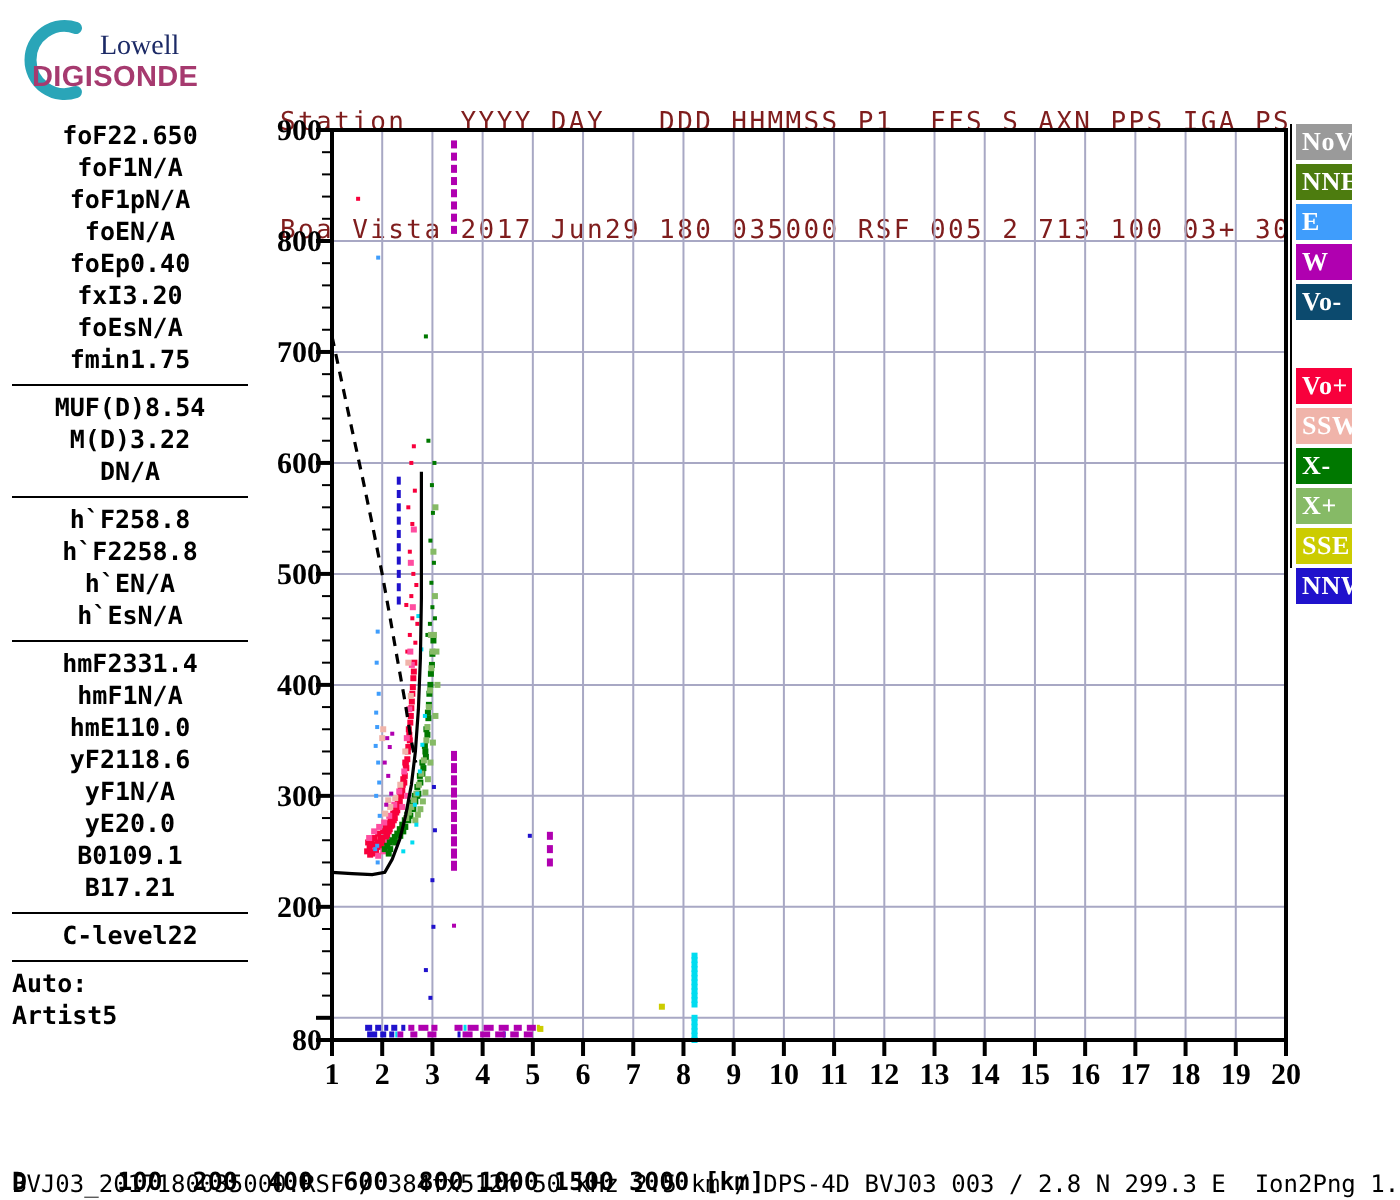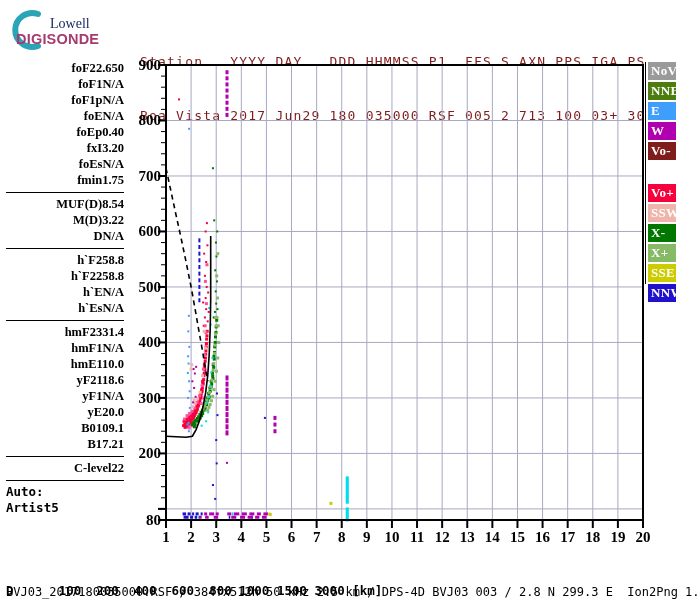--- a/index.html
+++ b/index.html
@@ -10,21 +10,21 @@
   .logo svg{position:absolute;left:2px;top:2px;}
   .logo .lowell{position:absolute;left:44px;top:10px;font-family:"Liberation Serif",serif;
       font-size:14px;color:#1c2a66;}
   .logo .digi{position:absolute;left:10px;top:25px;font-family:Liberation Sans, sans-serif;
       font-weight:bold;font-size:14.5px;color:#a63a6f;letter-spacing:0.2px;}
   
   .hdr{position:absolute;left:140px;top:17px;font-weight:normal;font-size:13px;
        line-height:18px;letter-spacing:1.2px;white-space:pre;color:#7f1d1d;}
   
   .params{position:absolute;left:6px;top:60px;width:118px;font-weight:bold;font-size:12.5px;color:#000;}
-  .prow{display:flex;justify-content:flex-end;height:16px;line-height:16px;font-family:Liberation Serif, serif;}
+  .prow{display:flex;justify-content:center;height:16px;line-height:16px;}
   .pdiv{border-top:1.5px solid #000;margin:4px 0 3px 0;}
   .pfoot{height:16px;line-height:16px;}
   
   .legend{position:absolute;left:648px;top:62px;width:48px;}
   .legbar{position:absolute;left:645px;top:62px;width:1px;height:222px;background:#000;}
   .leg-item{width:28px;height:18px;margin-bottom:2px;color:#fff;
      font-family:"Liberation Serif",serif;font-weight:bold;font-size:13px;
      line-height:18px;padding-left:3px;box-sizing:border-box;letter-spacing:0.3px;}
   
   .muf{position:absolute;left:6px;top:556px;font-weight:bold;font-size:12.5px;
@@ -600,21 +600,21 @@
     <text x="31" y="403.41600000000005" text-anchor="end">200</text>
     <text x="31" y="470.00160000000005" text-anchor="end">80</text>
   </svg>
 
 <div class="legbar"></div>
 <div class="legend">
     <div class="leg-item" style="background: rgb(154, 154, 154);">NoVal</div>
     <div class="leg-item" style="background: #4d7c0f;">NNE</div>
     <div class="leg-item" style="background: rgb(63, 157, 252);">E</div>
     <div class="leg-item" style="background: rgb(176, 0, 176);">W</div>
-    <div class="leg-item" style="background: #7f1d1d;">Vo-</div>
+    <div class="leg-item" style="background: #0c4a6e;">Vo-</div>
     <div class="leg-item" style="background: rgb(248, 0, 60); margin-top: 24px;">Vo+</div>
     <div class="leg-item" style="background: rgb(240, 180, 170);">SSW</div>
     <div class="leg-item" style="background: rgb(0, 120, 0);">X-</div>
     <div class="leg-item" style="background: rgb(134, 186, 102);">X+</div>
     <div class="leg-item" style="background: rgb(204, 204, 0);">SSE</div>
     <div class="leg-item" style="background: rgb(32, 18, 204);">NNW</div>
   </div>
 
 <div class="muf">
   <div>D      100  200  400  600  800 1000 1500 3000 [km]</div>

